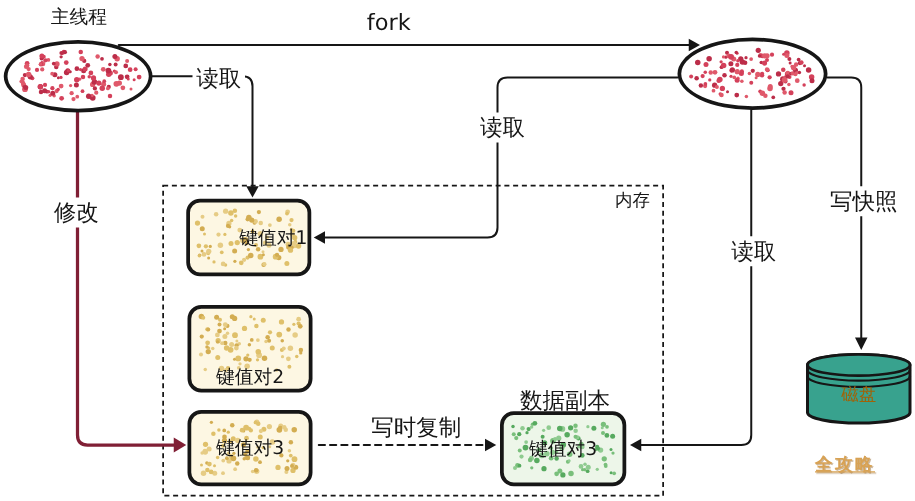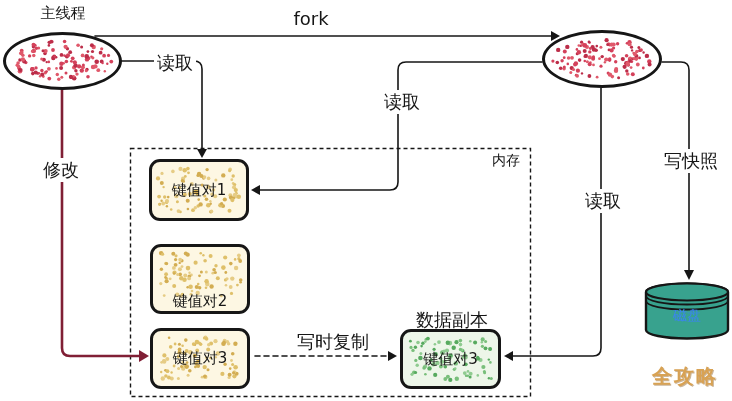--- a/index.html
+++ b/index.html
@@ -24,24 +24,24 @@
   .kv-node.yellow{background:var(--ybg);}
   .kv-node.green{background:var(--gbg);}
   .caption{position:absolute;z-index:3;font-size:15px;white-space:nowrap;
            transform:translateX(-50%);}
   .edge-label{position:absolute;z-index:3;font-size:18px;white-space:nowrap;
               background:#ffffff;padding:0 3px;transform:translateX(-50%);}
   .plain{background:transparent;}
   #memory-label{position:absolute;z-index:3;font-size:14px;transform:translateX(-50%);}
   #disk{position:absolute;z-index:2;}
   #disk .lbl{position:absolute;left:0;width:100%;top:26px;text-align:center;
-             font-size:14px;font-weight:500;color:#3b82f6;z-index:1;}
-  #watermark{position:absolute;z-index:3;font-size:20px;font-weight:bold;
+             font-size:14px;font-weight:500;color:#a16207;z-index:1;}
+  #watermark{position:absolute;z-index:3;font-size:14px;font-weight:bold;
              letter-spacing:2px;color:var(--wm);
-             text-shadow:1px 1px 0 rgba(139,94,33,0.45);}
+             text-shadow:1px 1px 0 rgba(139,94,33,0.45);text-decoration:underline;}
 </style>
 </head>
 <body>
 
 <div id="canvas">
 
   <svg id="wires" width="732" height="401" viewBox="0 0 732 401">
     <rect class="mem-border" x="130.5" y="148.5" width="400" height="248"></rect>
     <path class="edge" d="M95,36 H552"></path>
     <polygon class="arrow" points="551,31 560,36 551,41"></polygon>
@@ -301,21 +301,21 @@
         <circle cx="66.7" cy="11.6" r="2.1" fill="#e0596b"></circle>
         <circle cx="44.7" cy="31.2" r="2.0" fill="#d4415b"></circle>
         <circle cx="98.6" cy="19.5" r="1.2" fill="#bc2d49"></circle>
         <circle cx="64.9" cy="41.6" r="2.2" fill="#e0596b"></circle>
         <circle cx="39.9" cy="12.4" r="2.3" fill="#d4415b"></circle>
         <circle cx="22.3" cy="13.9" r="2.2" fill="#bc2d49"></circle>
         <circle cx="86.1" cy="34.6" r="1.4" fill="#e0596b"></circle>
       </svg>
     </div>
 
-  <div class="node kv-node yellow" style="left:149px;top:159px;width:100px;height:62px;">
+  <div class="node kv-node yellow" style="left:149px;top:159px;width:100px;height:62px;justify-content:flex-end;">
       <svg width="94" height="56" class="dots">
         <circle cx="84.3" cy="31.3" r="1.5" fill="#dfc06a"></circle>
         <circle cx="71.0" cy="44.0" r="2.1" fill="#d3ad52"></circle>
         <circle cx="11.2" cy="41.5" r="1.9" fill="#e6cc85"></circle>
         <circle cx="25.4" cy="39.8" r="1.5" fill="#dfc06a"></circle>
         <circle cx="35.7" cy="38.7" r="2.0" fill="#d3ad52"></circle>
         <circle cx="42.3" cy="30.3" r="2.2" fill="#e6cc85"></circle>
         <circle cx="68.5" cy="43.3" r="2.3" fill="#dfc06a"></circle>
         <circle cx="72.8" cy="37.5" r="2.1" fill="#d3ad52"></circle>
         <circle cx="22.8" cy="25.6" r="1.7" fill="#e6cc85"></circle>

